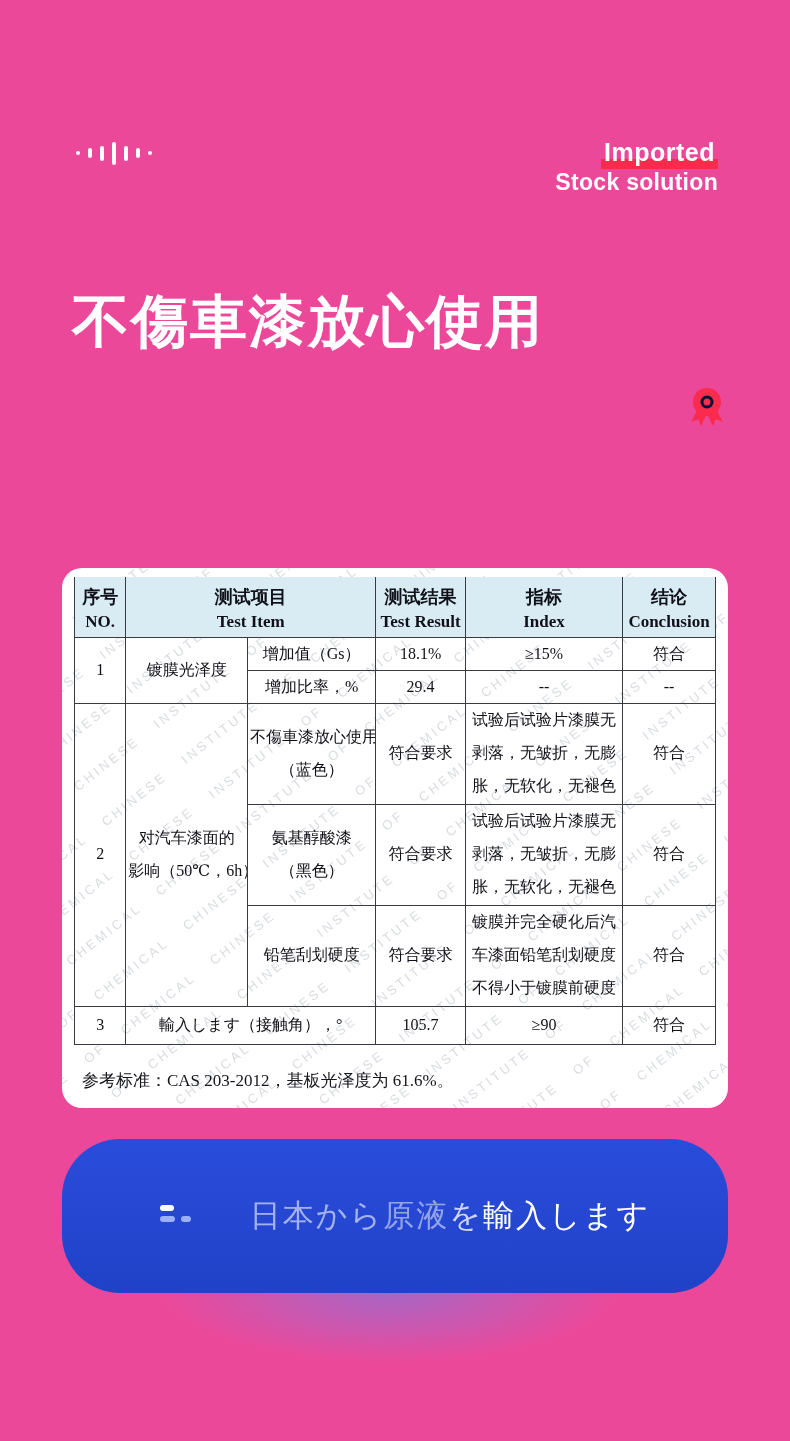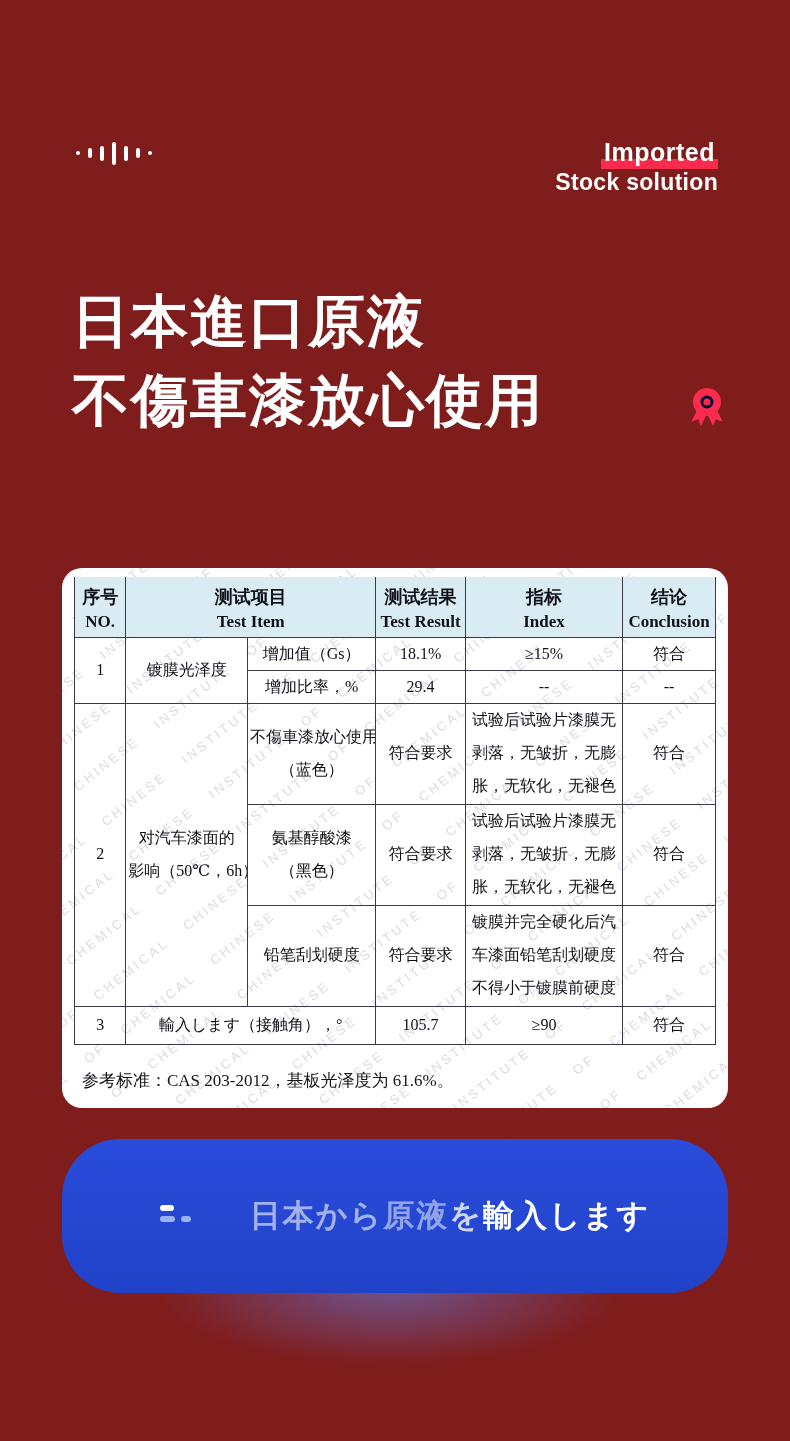--- a/index.html
+++ b/index.html
@@ -1,19 +1,19 @@
 <!DOCTYPE html>
 <html><head>
 <meta charset="utf-8">
 <style>
   * { margin:0; padding:0; box-sizing:border-box; }
   html,body { background:#0a0f24; }
   .page {
     position:relative; width:790px; height:1441px; margin:0 auto;
-    background:#7f1d1d; overflow:hidden;
+    background:#ec4899; overflow:hidden;
     font-family:"Liberation Sans","DejaVu Sans",sans-serif;
   }
 
   
   .soundwave { position:absolute; left:76px; top:140px; height:26px; display:flex; align-items:center; gap:8px; }
   .soundwave i { display:block; width:4px; background:#ffffff; border-radius:2px; }
   .soundwave i:nth-child(1){ height:4px; width:4px; border-radius:50%; }
   .soundwave i:nth-child(2){ height:10px; }
   .soundwave i:nth-child(3){ height:15px; }
   .soundwave i:nth-child(4){ height:23px; }
@@ -76,21 +76,21 @@
   .cta-button { position:absolute; left:62px; top:1139px; width:666px; height:154px;
     border:none; border-radius:58px; cursor:pointer;
     background:linear-gradient(180deg,#2a4cdb 0%, #2042c8 100%); }
   .cta-icon { position:absolute; left:98px; top:66px; width:36px; height:20px; }
   .cta-icon i { position:absolute; display:block; height:6px; border-radius:3px; }
   .cta-icon .d1 { left:0;  top:0;    width:14px; background:#ffffff; }
   .cta-icon .d2 { left:0;  top:11px; width:15px; background:rgba(175,195,255,.85); }
   .cta-icon .d3 { left:21px; top:11px; width:10px; background:rgba(175,195,255,.85); }
   .cta-text { position:absolute; left:150px; right:40px; top:0; height:100%;
     display:flex; align-items:center; justify-content:center;
-    color:#ffffff; font-size:31px; letter-spacing:2px; font-weight:700; }
+    color:#ffffff; font-size:31px; letter-spacing:2px; font-weight:400; }
   .seg1 { opacity:.58; } .seg2 { opacity:.50; } .seg3 { opacity:.78; } .seg4 { opacity:1; }
 </style>
 </head>
 <body>
 
 <div class="page">
 
   <div class="soundwave">
     <i></i>
       <i></i>
@@ -100,21 +100,20 @@
       <i></i>
       <i></i>
   </div>
 
   <div class="topbar-right">
     <span class="imported">Imported</span>
     <div class="stock">Stock solution</div>
   </div>
 
   <div class="hero-title">
-    <div>日本進口原液</div>
     <div>不傷車漆放心使用</div>
   </div>
 
   <div class="medal">
     <span class="medal-ring">
       <span class="medal-hole"></span>
       <span class="medal-dot"></span>
     </span>
     <span class="medal-ribbon left"></span>
     <span class="medal-ribbon right"></span>

